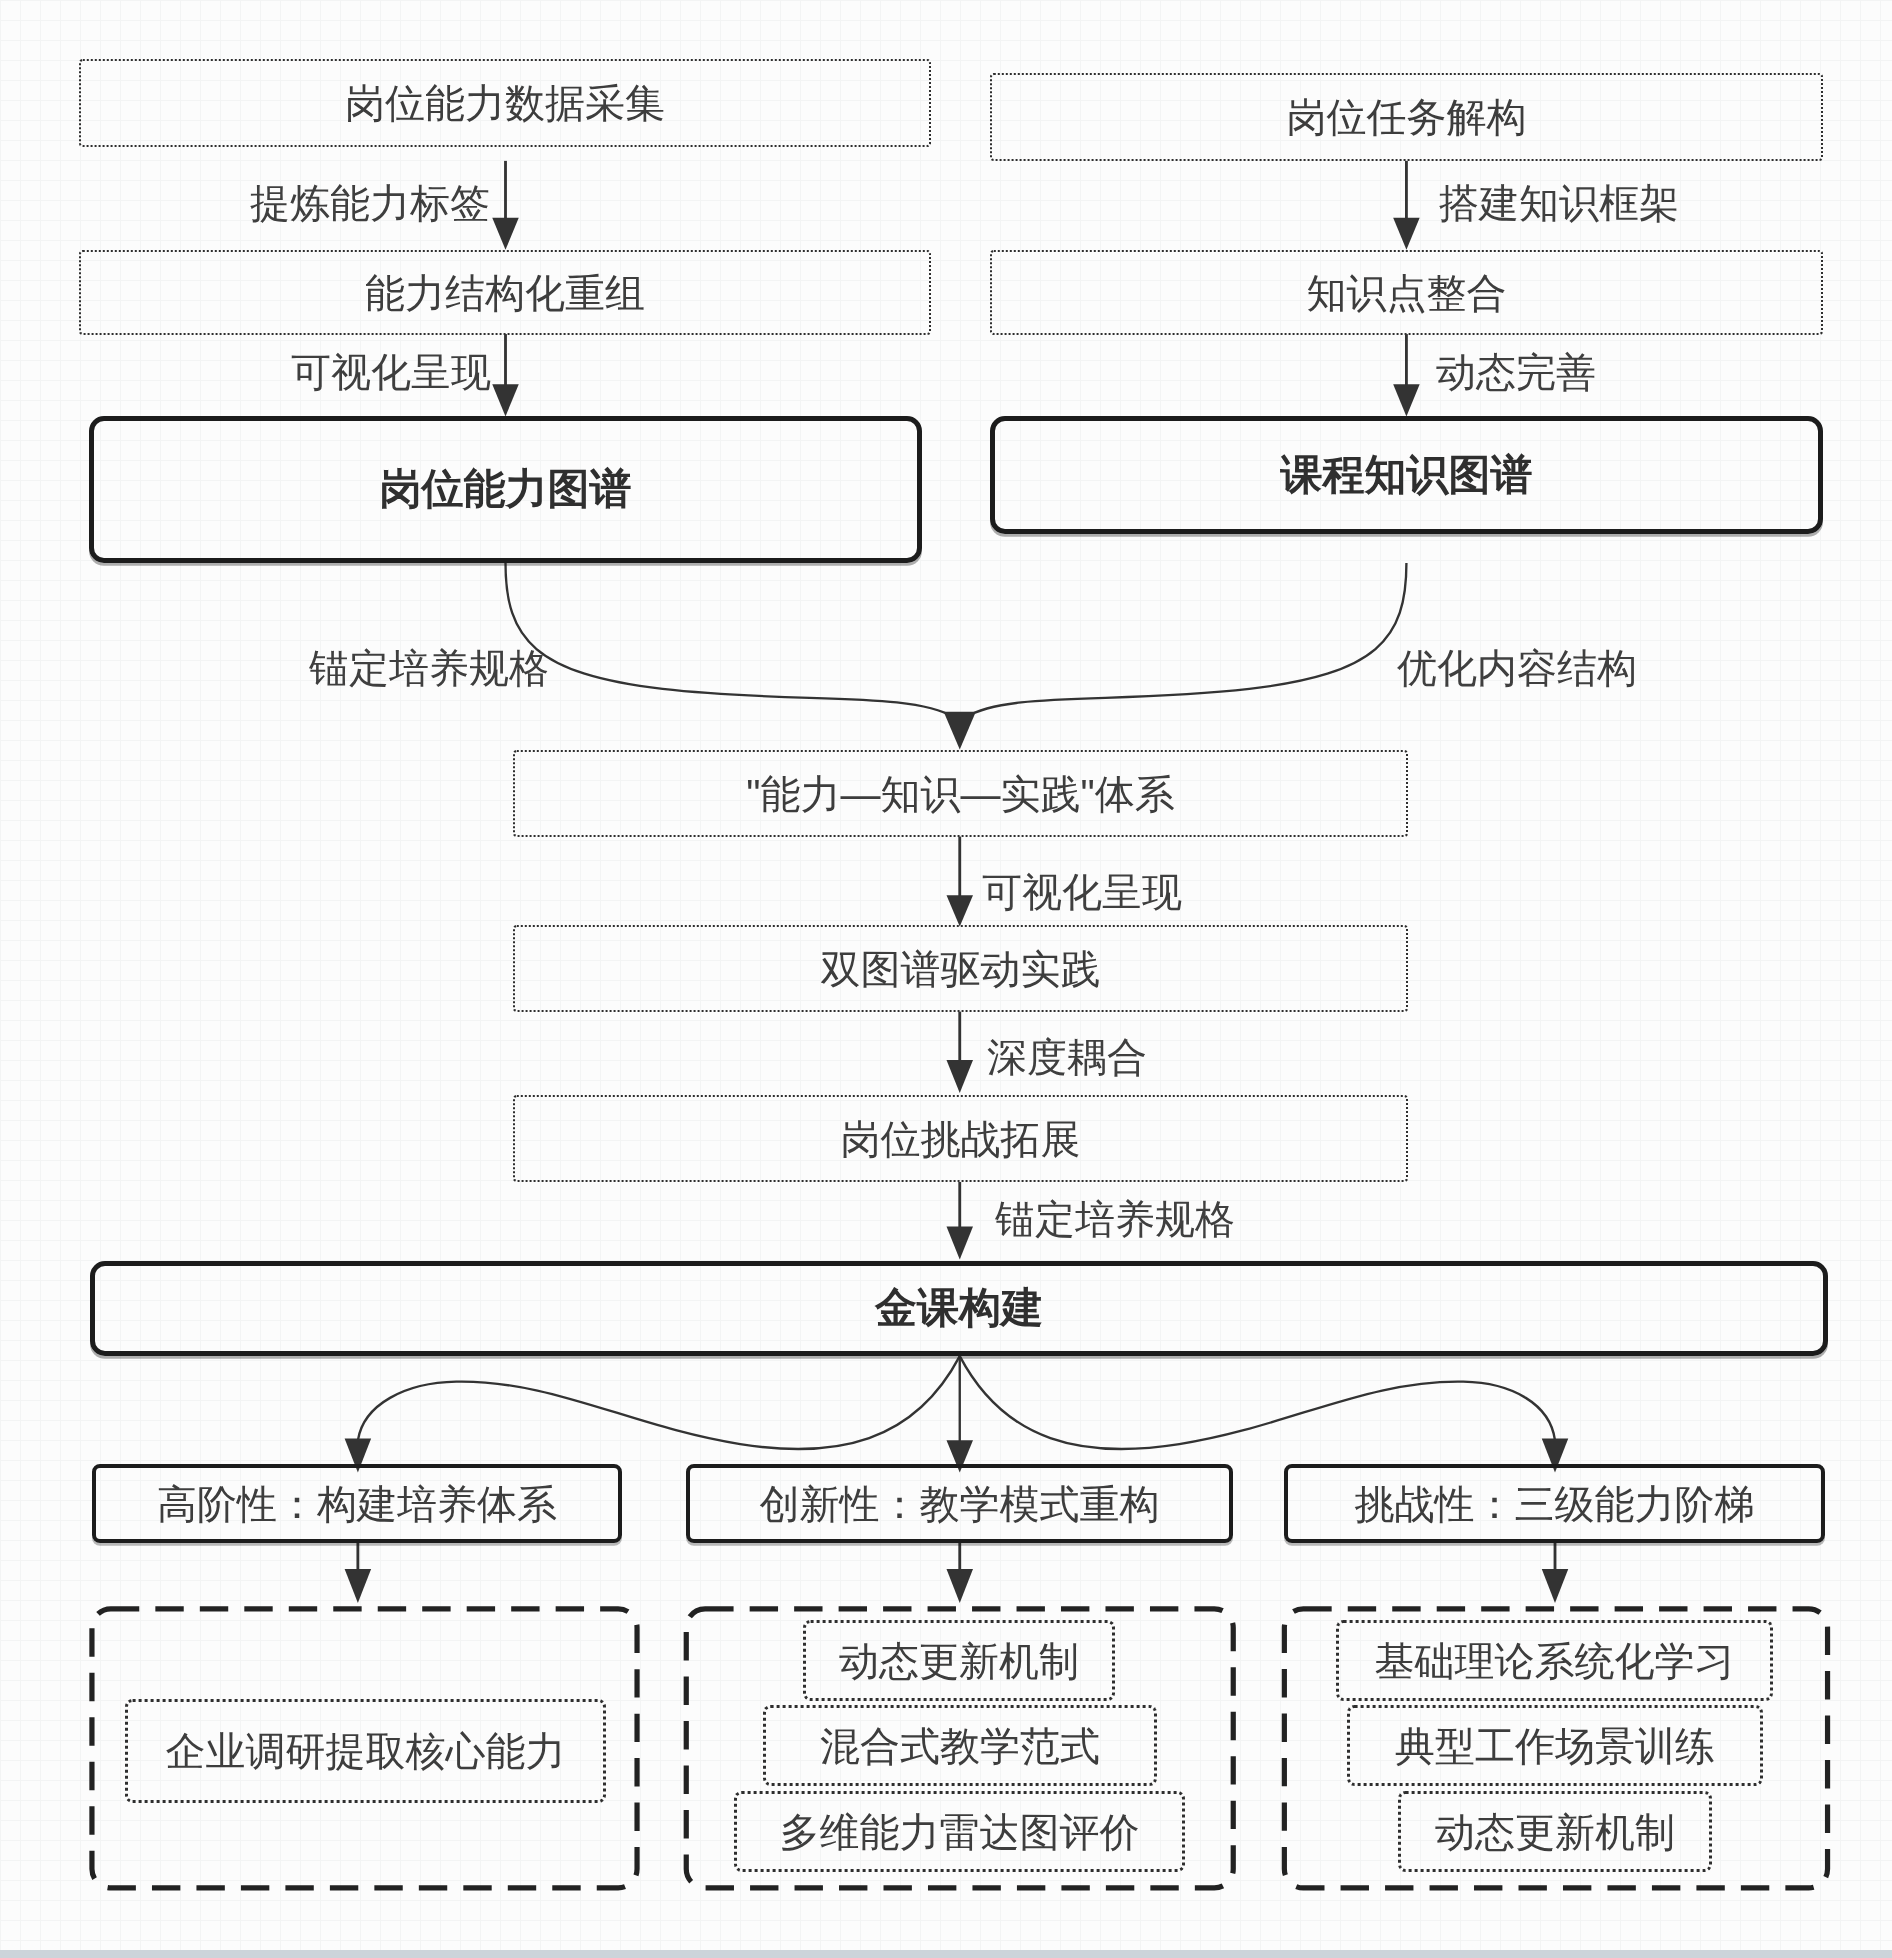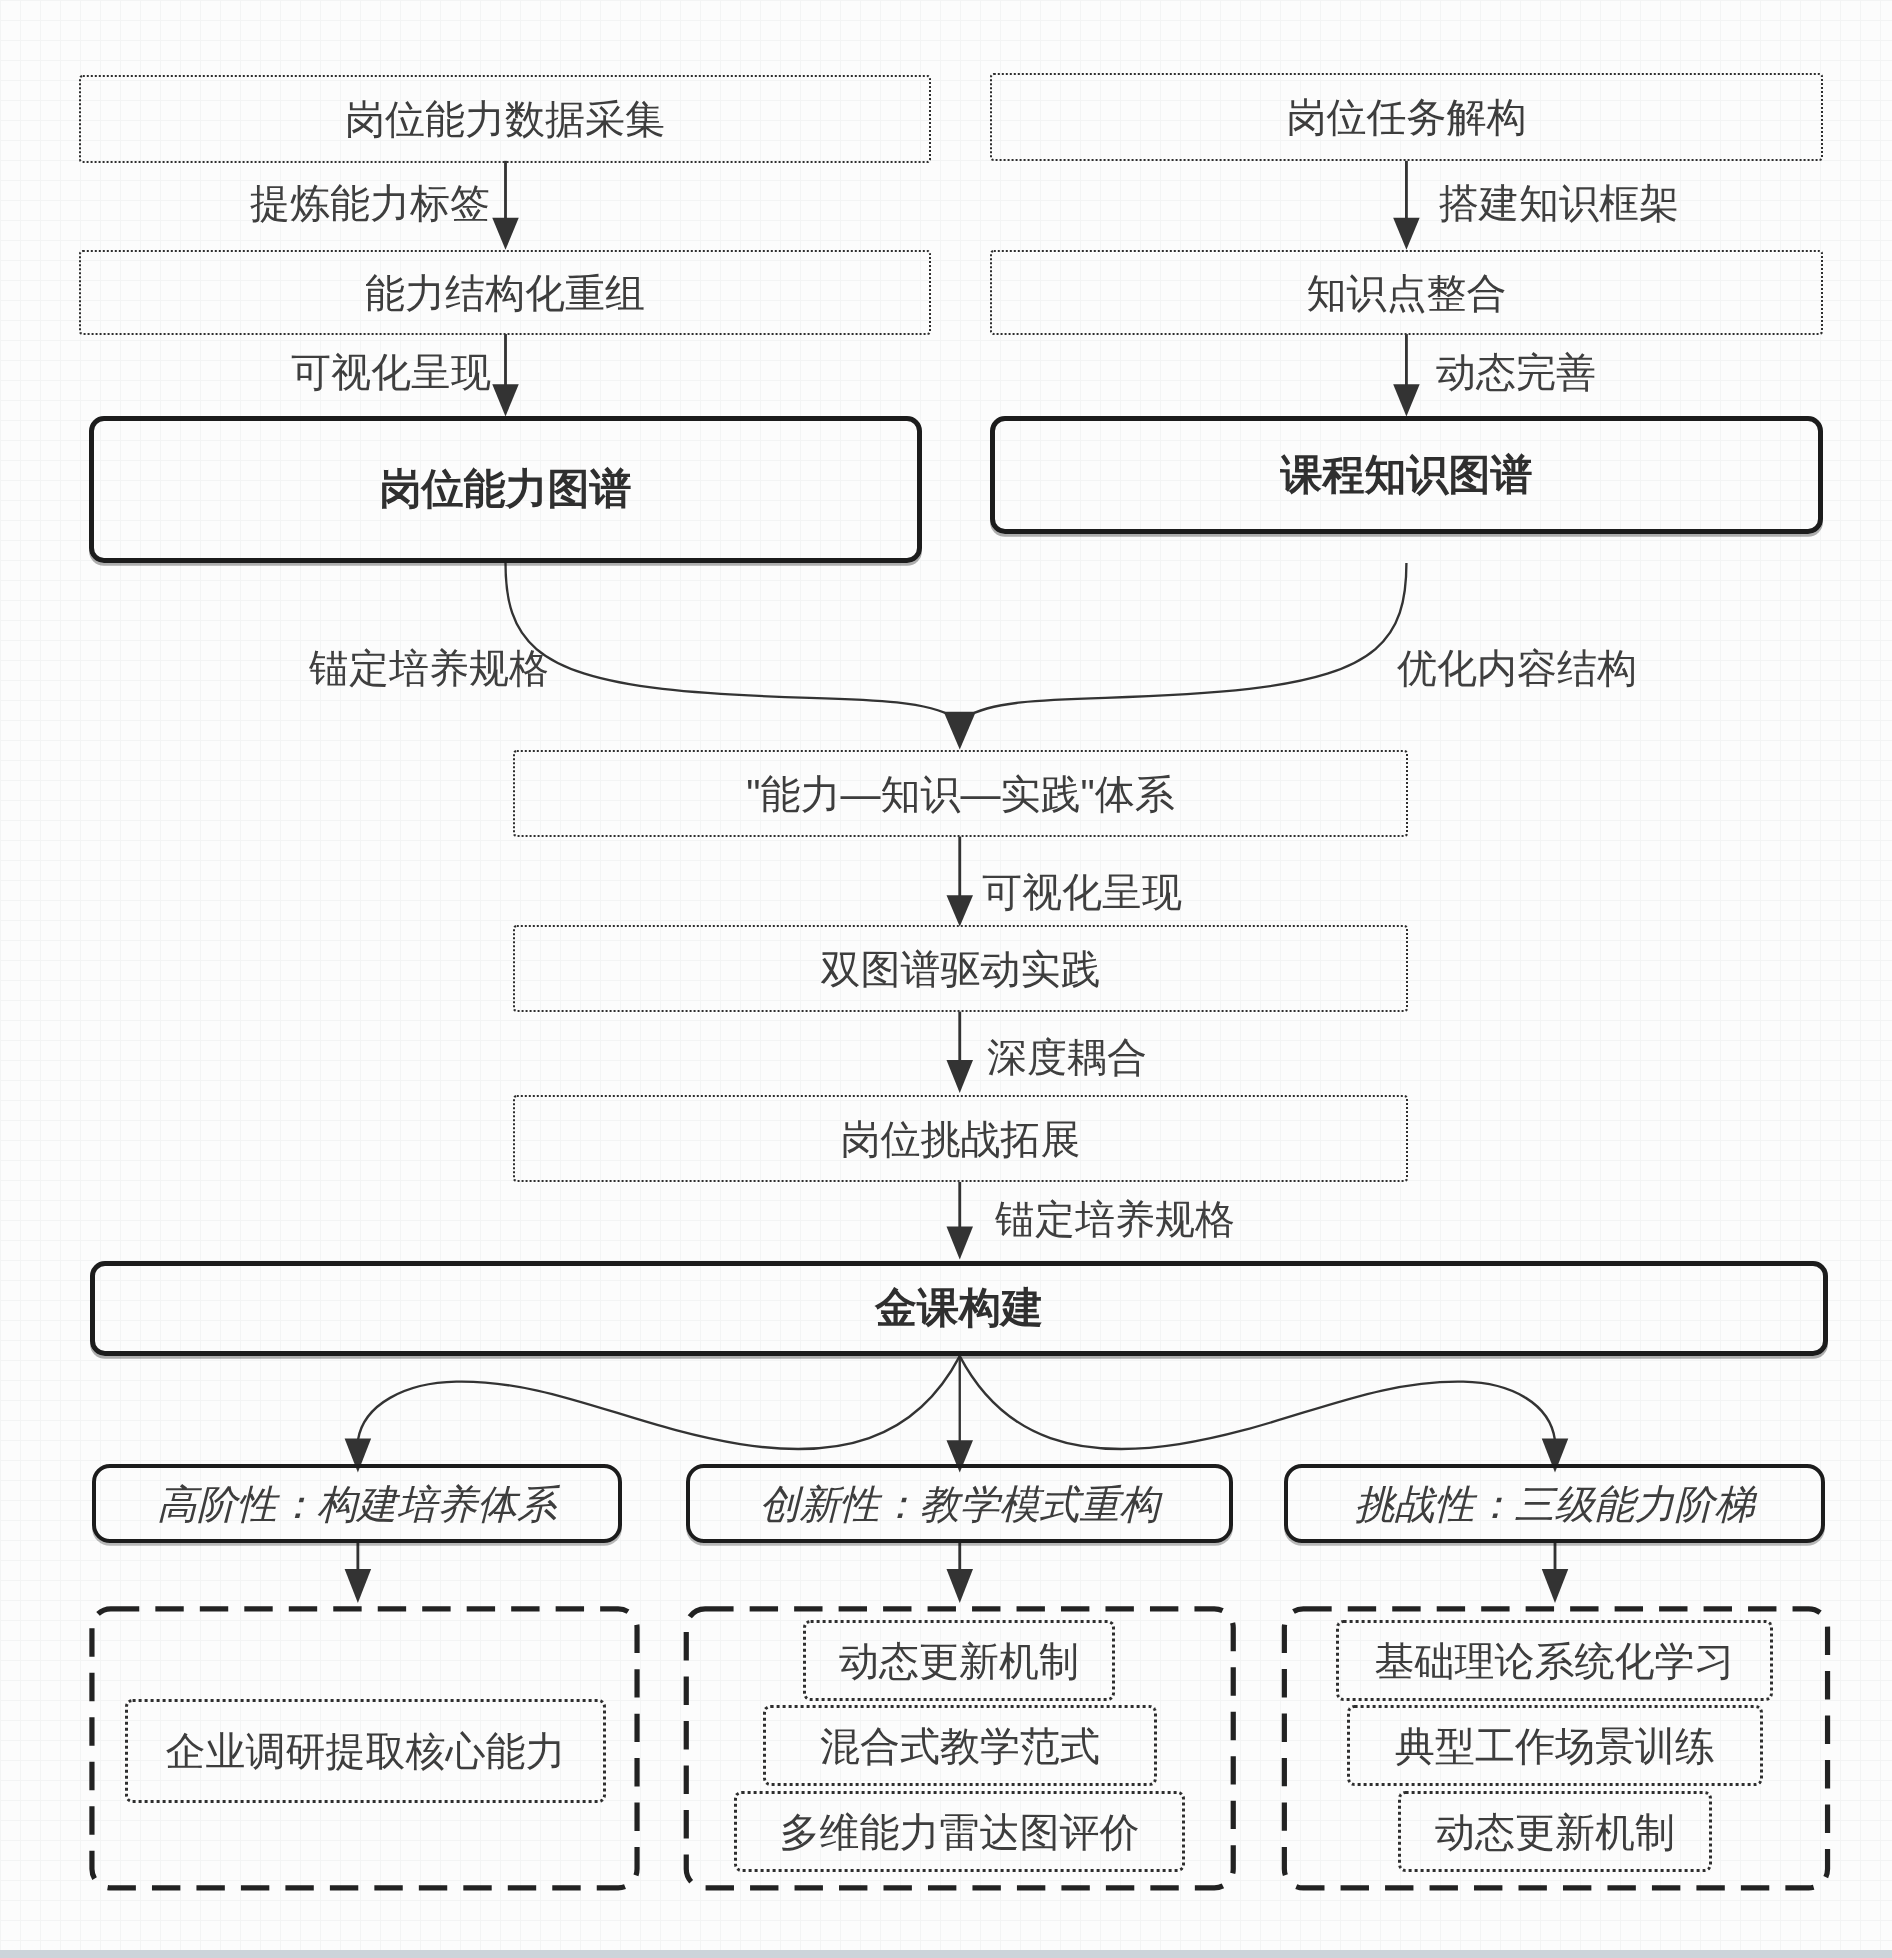--- a/index.html
+++ b/index.html
@@ -21,23 +21,22 @@
     text-align:center;
     font-size:40px;color:#3d3d3d;line-height:1.15;
   }
   .dotted{border:2.4px dotted #2e2e2e;border-radius:3.8px;}
   .boldbox{
     border:5.7px solid #1c1c1c;border-radius:15px;
     font-weight:bold;font-size:42px;color:#2f2f2f;
     box-shadow:0 2.8px 0 rgba(25,25,25,0.35);
   }
   .branchbox{
-    border:4.7px solid #1c1c1c;border-radius:18px;
+    border:4.7px solid #1c1c1c;border-radius:8px;
     box-shadow:0 2.8px 0 rgba(25,25,25,0.3);
-    font-style:italic;
   }
   .item{border:3.3px dotted #2e2e2e;border-radius:7.6px;font-size:40px;}
   .elabel{
     position:absolute;font-size:40px;color:#3f3f3f;
     height:47px;line-height:47px;white-space:nowrap;
   }
   .alignR{text-align:right;}
   .alignL{text-align:center;}
   .alignC{text-align:right;}
   .bottom-strip{position:absolute;left:0;top:1950px;width:1893px;height:7.6px;background:#ccd4da;}
@@ -82,21 +81,21 @@
     <path d="M1014 1630 V1660"></path>
     <polygon fill="#333" stroke="none" points="1000,1658 1028,1658 1014,1694"></polygon>
     <path d="M1643 1630 V1660"></path>
     <polygon fill="#333" stroke="none" points="1629,1658 1657,1658 1643,1694"></polygon>
 
     <rect x="97" y="1700" width="576" height="295" rx="20" stroke="#222" stroke-width="5.5" stroke-dasharray="30 17"></rect>
     <rect x="725" y="1700" width="578" height="295" rx="20" stroke="#222" stroke-width="5.5" stroke-dasharray="30 17"></rect>
     <rect x="1357" y="1700" width="574" height="295" rx="20" stroke="#222" stroke-width="5.5" stroke-dasharray="30 17"></rect>
   </svg>
 
-  <div class="node dotted" style="left:79px;top:75px;width:852px;height:88px;">岗位能力数据采集</div>
+  <div class="node dotted" style="left:79px;top:59px;width:852px;height:88px;">岗位能力数据采集</div>
   <div class="elabel alignR" style="left:244px;top:180px;width:246px;">提炼能力标签</div>
   <div class="node dotted" style="left:79px;top:250px;width:852px;height:85px;">能力结构化重组</div>
   <div class="elabel alignR" style="left:290px;top:349px;width:201px;">可视化呈现</div>
   <div class="node boldbox" style="left:89px;top:416px;width:833px;height:147px;">岗位能力图谱</div>
   <div class="elabel alignC" style="left:284px;top:645px;width:265px;">锚定培养规格</div>
 
   <div class="node dotted" style="left:990px;top:73px;width:833px;height:88px;">岗位任务解构</div>
   <div class="elabel alignL" style="left:1431px;top:180px;width:256px;">搭建知识框架</div>
   <div class="node dotted" style="left:990px;top:250px;width:833px;height:85px;">知识点整合</div>
   <div class="elabel alignL" style="left:1431px;top:349px;width:170px;">动态完善</div>

